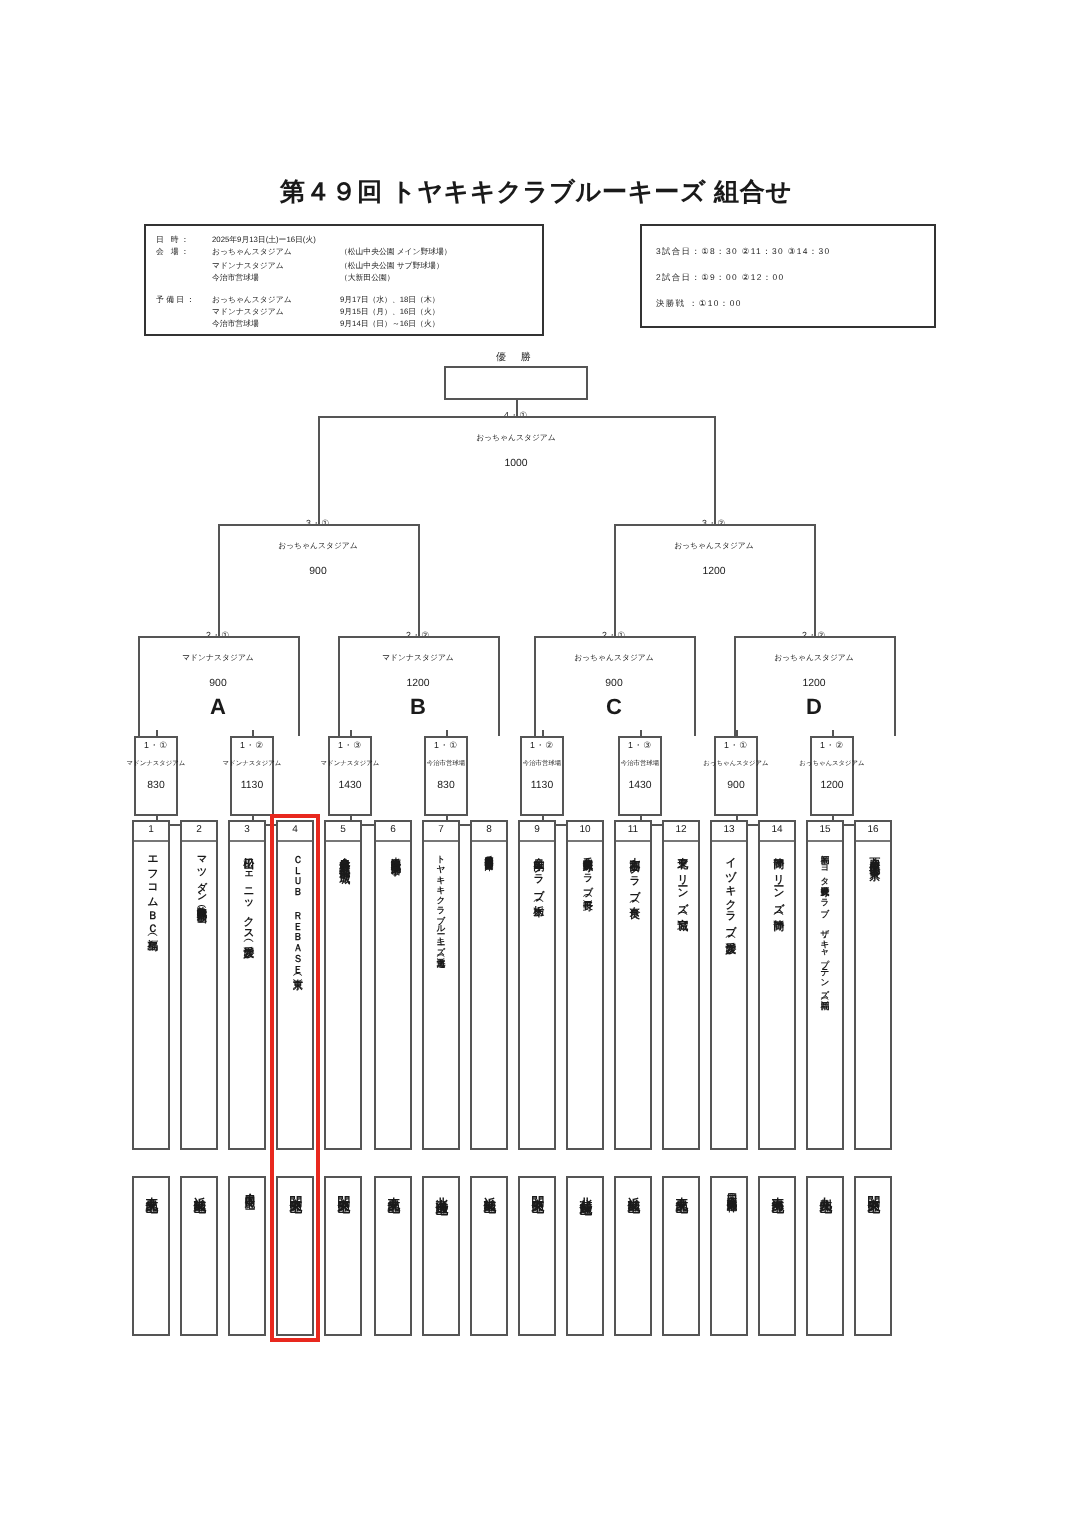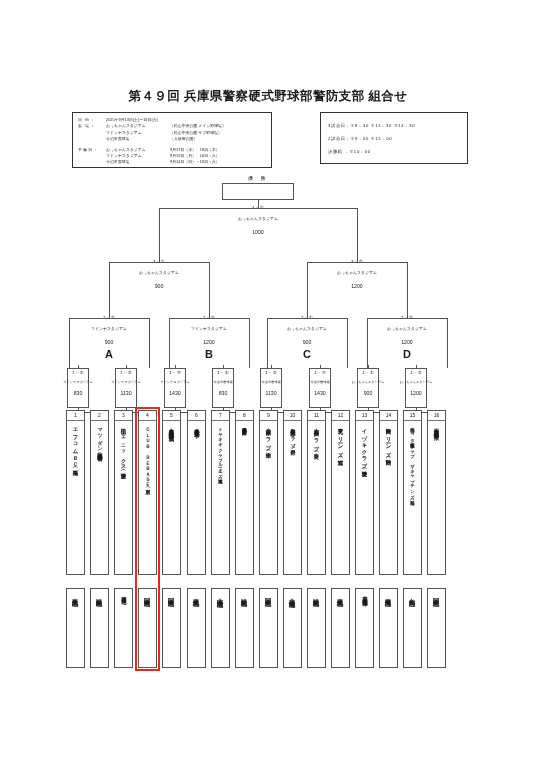--- a/index.html
+++ b/index.html
@@ -192,21 +192,21 @@
     box-sizing: border-box;
     background: transparent;
     pointer-events: none;
   }
 </style>
 </head>
 <body>
 
 <div class="page">
 
-  <div class="title">第４９回 兵庫県警察硬式野球部警防支部 組合せ</div>
+  <div class="title">第４９回 トヤキキクラブルーキーズ 組合せ</div>
 
   <div class="info-box" id="info-left">
     <div class="info-rows">
         <div class="info-line">
           <span class="info-label">日  時：</span>
           <span class="info-c1">2025年9月13日(土)ー16日(火)</span>
           <span class="info-c2"></span>
         </div>
         <div class="info-line">
           <span class="info-label">会  場：</span>

